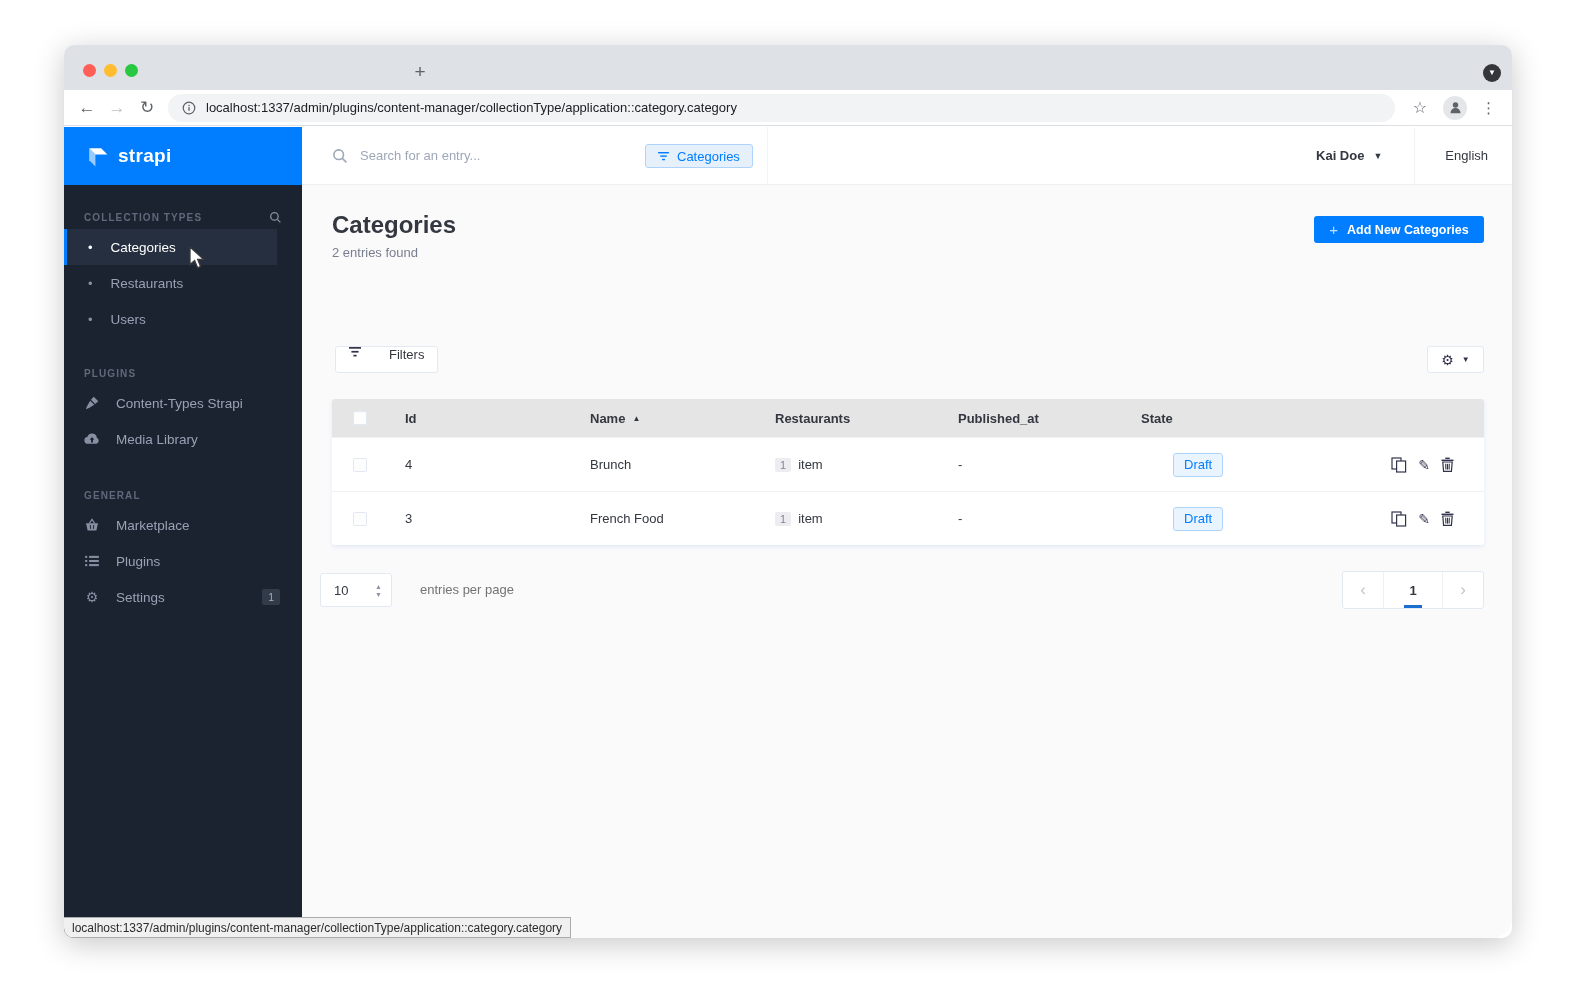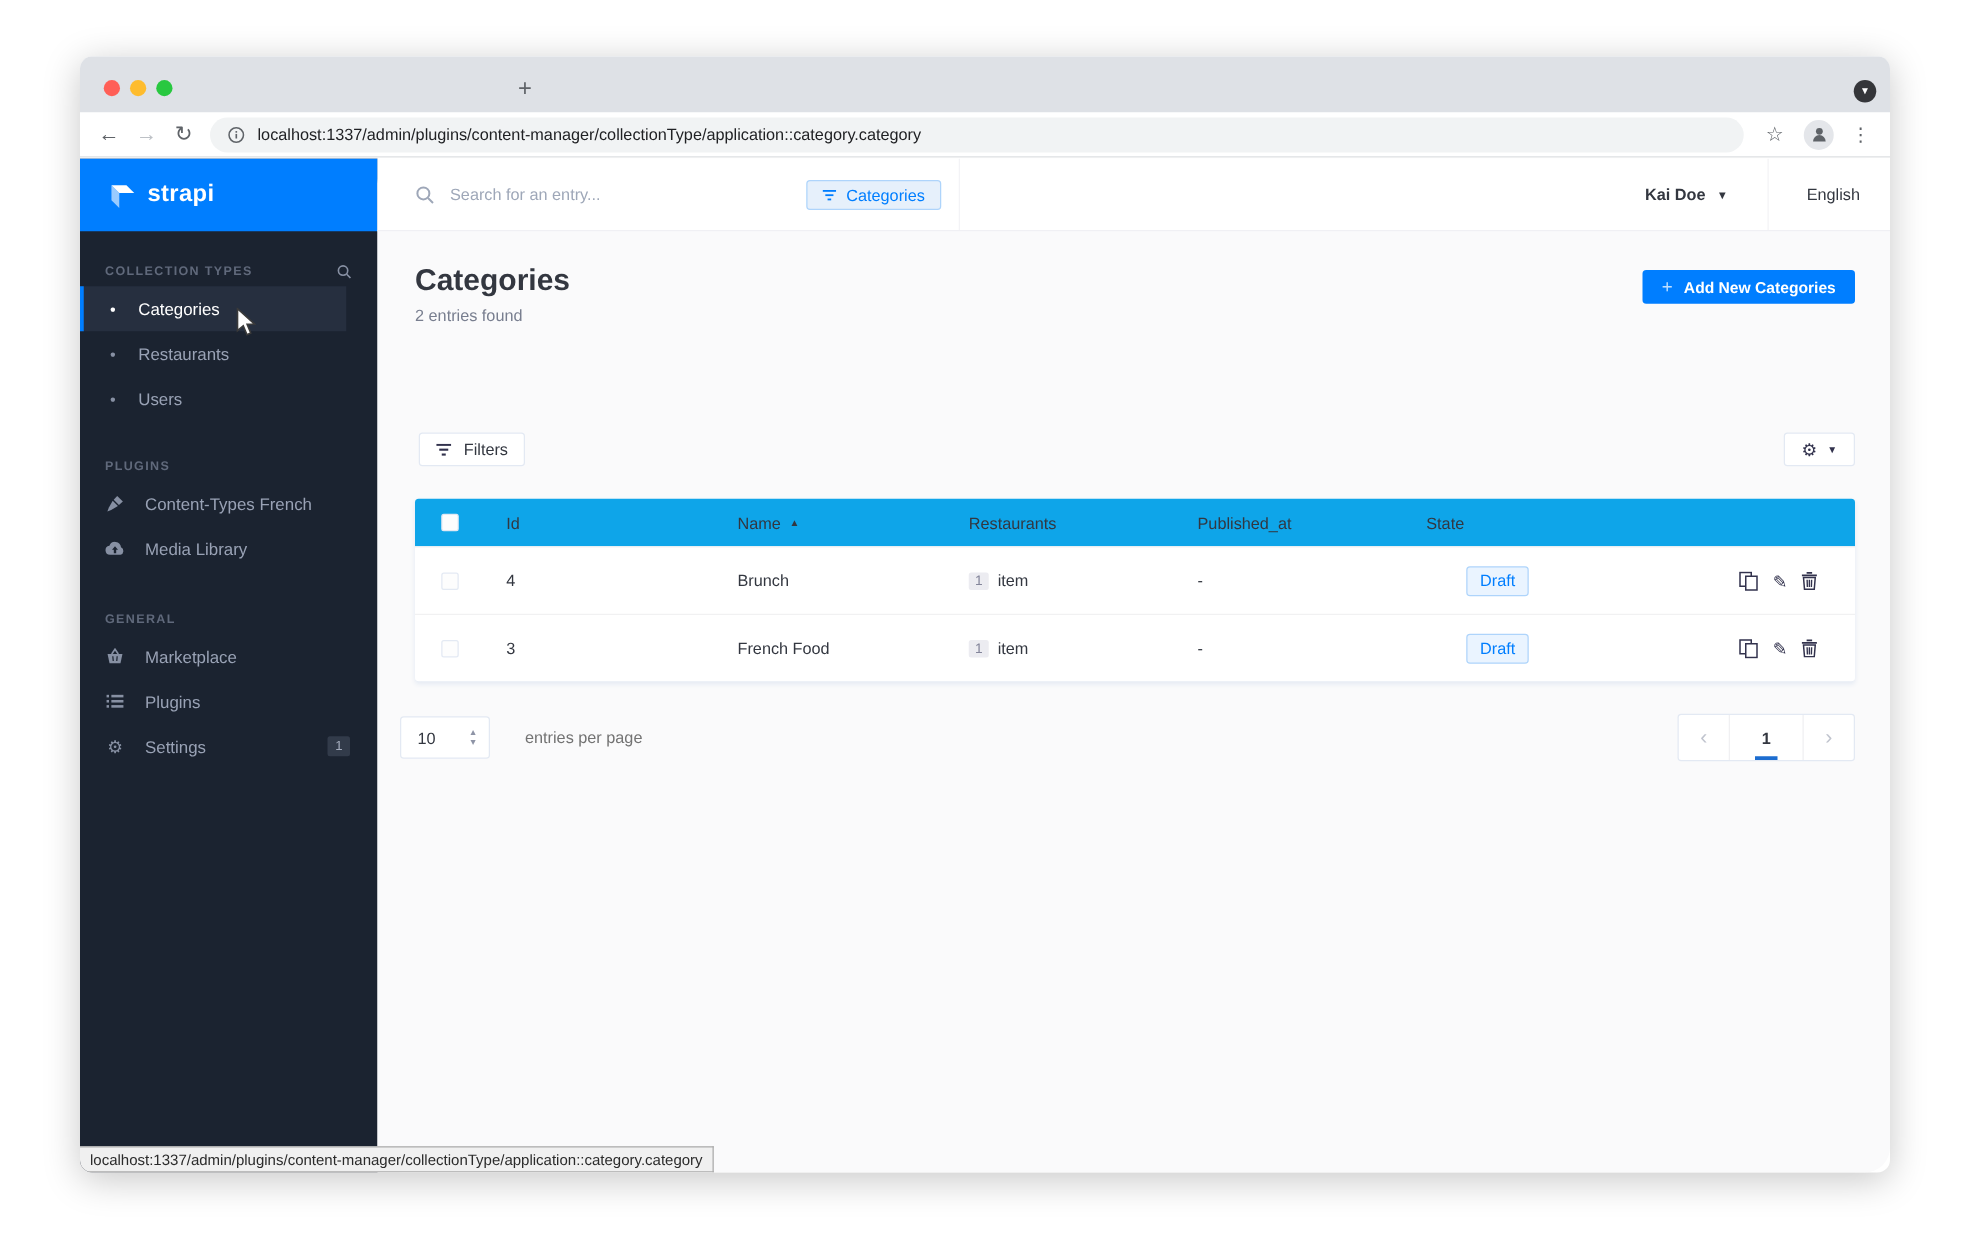--- a/index.html
+++ b/index.html
@@ -63,28 +63,28 @@
   .username { font-size:13px; color:#333740; font-weight:600; }
   .user-caret { font-size:9px; color:#333740; margin-left:9px; }
   .lang-div { width:1px; height:100%; background:#F3F3F6; margin:0 30px 0 32px; }
   .language { font-size:13px; color:#333740; margin-right:24px; }
 
   .content { position:absolute; top:58px; left:0; right:0; bottom:0; }
   .page-title { position:absolute; left:30px; top:26px; font-size:24px; font-weight:600; color:#333740; }
   .page-sub { position:absolute; left:30px; top:60px; font-size:13px; color:#787E8F; }
   .add-btn { position:absolute; left:1012px; top:31px; width:170px; height:27px; background:#007EFF; border:0; border-radius:3px; color:#fff; font-size:12.5px; font-weight:600; display:flex; align-items:center; justify-content:center; gap:9px; font-family:"Liberation Sans",sans-serif; }
   .add-btn .plus { font-size:15px; font-weight:400; opacity:.75; }
-  .filters-btn { position:absolute; left:33px; top:161px; height:27px; padding:0 13px; background:#fff; border:1px solid #E3E9F3; border-radius:3px; display:flex; align-items:center; gap:10px; font-size:13px; color:#333740; font-family:"Liberation Sans",sans-serif; }
+  .filters-btn { position:absolute; left:33px; top:161px; height:27px; padding:0 13px; background:#fff; border:1px solid #E3E9F3; border-radius:3px; display:flex; align-items:flex-start; gap:28px; font-size:13px; color:#333740; font-family:"Liberation Sans",sans-serif; }
   .gear-btn { position:absolute; left:1125px; top:161px; width:57px; height:27px; background:#fff; border:1px solid #E3E9F3; border-radius:3px; display:flex; align-items:center; justify-content:center; gap:8px; font-size:14px; color:#32324D; }
   .gear-btn .caret { font-size:8px; color:#32324D; }
 
   
   .table-card { position:absolute; left:30px; top:214px; width:1152px; background:#fff; border-radius:3px; box-shadow:0 2px 4px #E3E9F3; }
   .t-grid { display:grid; grid-template-columns:56px 185px 185px 183px 183px 1fr 130px; align-items:center; }
-  .t-head { height:38px; background:#0ea5e9; border-radius:3px 3px 0 0; font-size:13px; font-weight:400; color:#333740; }
+  .t-head { height:38px; background:#e5e5e5; border-radius:3px 3px 0 0; font-size:13px; font-weight:700; color:#333740; }
   .t-row { height:54px; font-size:13px; color:#333740; border-top:1px solid #F1F1F2; }
   .cell { padding-left:17px; display:flex; align-items:center; }
   .cell.ck { justify-content:center; padding-left:0; }
   .checkbox { width:14px; height:14px; border:1px solid #E3E9F3; border-radius:2px; background:#FDFDFD; }
   .sort-caret { font-size:8px; margin-left:7px; color:#333740; }
   .count-badge { background:#ECECF1; color:#83859A; font-size:11px; padding:1px 5px; border-radius:2px; margin-right:7px; }
   .draft-badge { height:24px; padding:0 10px; display:flex; align-items:center; background:#EAF4FF; border:1px solid #AED4FB; border-radius:3px; color:#007EFF; font-size:13px;margin-left:32px; }
   .actions { display:flex; align-items:center; justify-content:flex-end; gap:11px; padding-right:30px; color:#32324D; }
   .actions .pencil { font-size:14px; line-height:1; }
 
@@ -181,21 +181,21 @@
         <div class="sb-title">
           <span>PLUGINS</span>
         </div>
         <div class="sb-item" style="padding-left:20px;">
           <span class="ico">
             <svg width="14" height="14" viewBox="0 0 16 16">
               <path d="M10 .8 L15.2 6 L11.6 9.2 L6.8 4.4 Z" fill="#8790A3"></path>
               <path d="M5.9 5.3 L10.7 10.1 L4.5 13.6 L1 15 L2.4 11.5 Z" fill="#8790A3"></path>
             </svg>
           </span>
-          <span>Content-Types French</span>
+          <span>Content-Types Strapi</span>
         </div>
         <div class="sb-item" style="padding-left:20px;">
           <span class="ico">
             <svg width="16" height="12" viewBox="0 0 20 14">
               <path d="M5 13 a4.5 4.5 0 0 1 -.6-8.96 A6 6 0 0 1 16 5.5 A4 4 0 0 1 15.5 13 Z" fill="#8790A3"></path>
               <path d="M10 4.5 L13 8 H11.2 V11.5 H8.8 V8 H7 Z" fill="#1B2330"></path>
             </svg>
           </span>
           <span>Media Library</span>
         </div>

